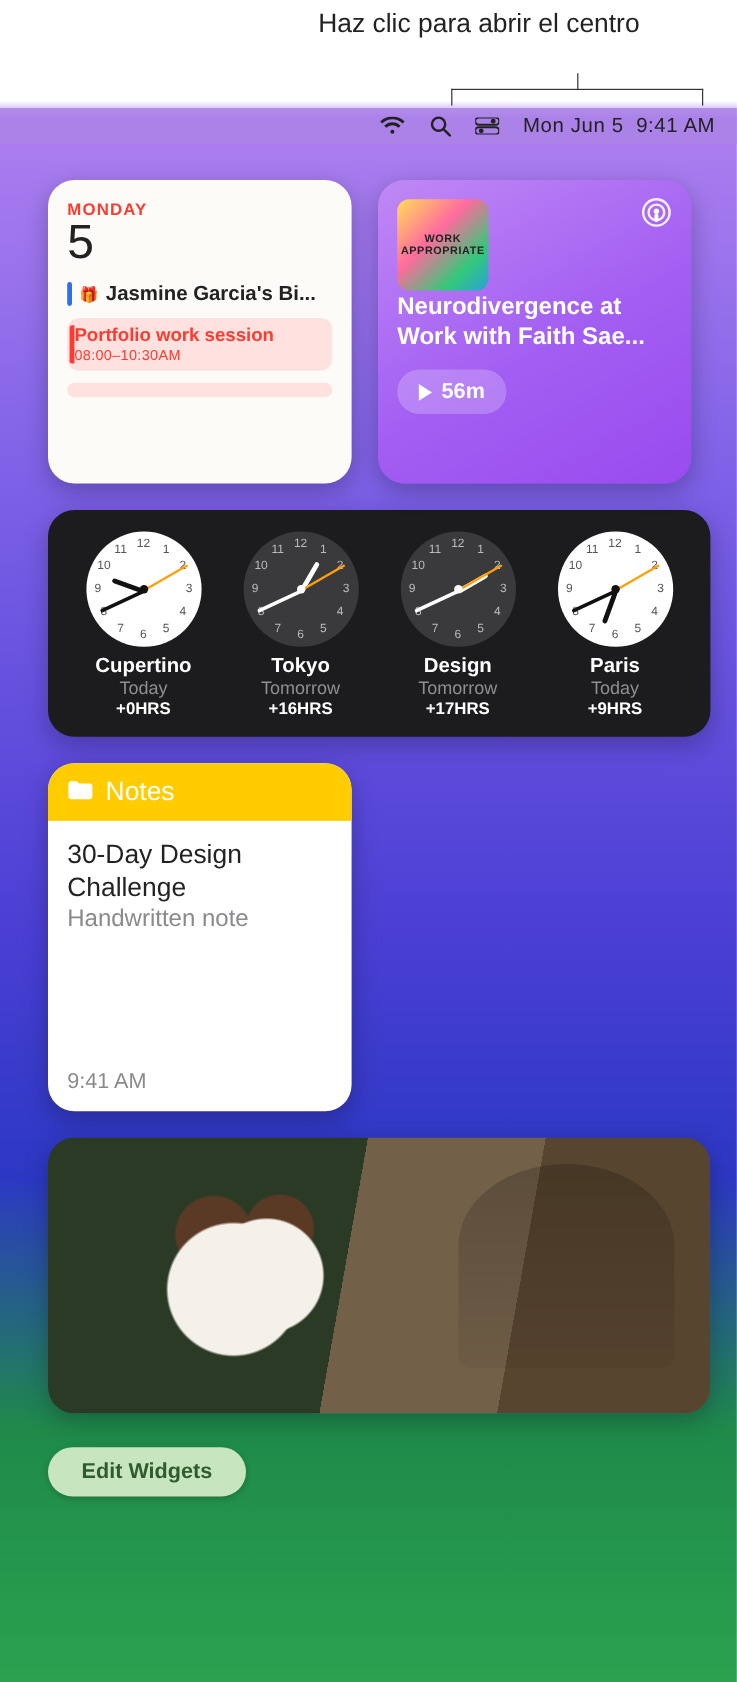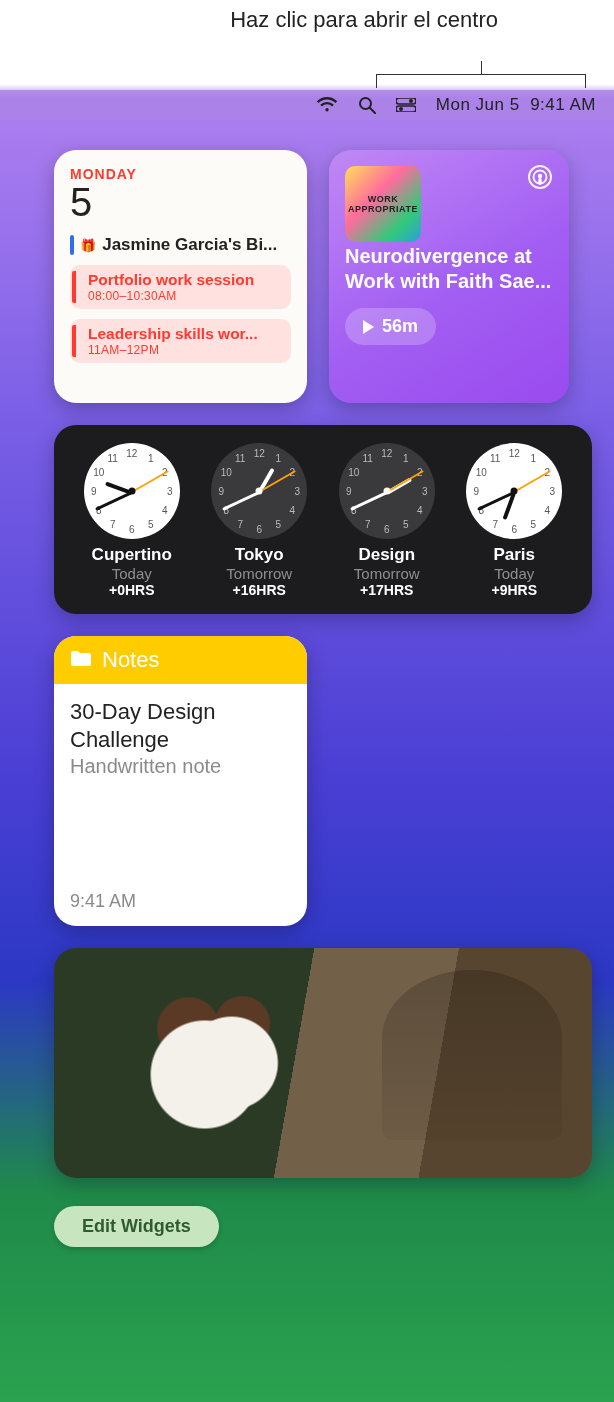--- a/index.html
+++ b/index.html
@@ -11,21 +11,21 @@
     overflow: hidden;
   }
 
   
   .annotation {
     position: absolute;
     top: 6px;
     left: 0;
     width: 614px;
     text-align: right;
-    padding-right: 116px;
+    padding-right: 81px;
     font-size: 22px;
     color: #222;
     line-height: 1.25;
   }
   .bracket {
     position: absolute;
     top: 74px;
     right: 28px;
     width: 210px;
     height: 14px;
@@ -59,21 +59,21 @@
     color: #222;
     font-size: 17px;
     font-weight: 500;
   }
   .menubar .clock { letter-spacing: .5px; }
 
   
   .widgets {
     position: absolute;
     top: 150px;
-    left: 54px;
+    left: 40px;
     right: 22px;
     display: flex;
     flex-direction: column;
     gap: 22px;
   }
   .row { display: flex; gap: 22px; }
 
   .widget {
     border-radius: 22px;
     box-shadow: 0 6px 20px rgba(0,0,0,0.25);
@@ -91,30 +91,30 @@
   .cal-row {
     display: flex; align-items: center; gap: 6px;
     font-size: 17px; color: #222; margin-top: 10px;
   }
   .cal-row .title { font-weight: 600; white-space: nowrap; overflow: hidden; text-overflow: ellipsis; }
   .cal-stripe { width: 4px; align-self: stretch; border-radius: 2px; }
   .cal-stripe.blue { background: #2e6ff0; }
   .gift { color: #ff3b30; font-size: 13px; line-height: 1; }
   .event-box {
     background: #ffe1df; border-radius: 10px; padding: 6px 8px 6px 0;
-    display: flex; gap: 12px; margin-top: 10px;
+    display: flex; gap: 0; margin-top: 10px;
   }
   .event-box .bar { width: 4px; border-radius: 2px 0 0 2px; background: #ff3b30; margin-left: 2px;}
   .event-box .txt { display: flex; flex-direction: column; }
   .event-box .title { color: #ff3b30; font-weight: 700; font-size: 15.5px; white-space: nowrap; overflow:hidden; text-overflow:ellipsis; max-width: 200px;}
   .event-box .time { color: #ff3b30; font-size: 12px; font-weight: 500; letter-spacing: .3px;}
 
   
   .podcast {
-    width: 240px;
+    width: 261px;
     height: 253px;
     background: linear-gradient(150deg, #c088f5 0%, #a25ef2 55%, #9a4bef 100%);
     padding: 16px;
     color: #fff;
     position: relative;
   }
   .podcast .art {
     width: 76px; height: 76px; border-radius: 10px;
     background: linear-gradient(135deg, #ffde59, #ff6b9d 40%, #33c97a 75%, #2aa0d8);
     display:flex; align-items:center; justify-content:center;
@@ -243,24 +243,20 @@
       <div class="event-box">
         <span class="bar"></span>
         <span class="txt">
           <span class="title">Portfolio work session</span>
           <span class="time">08:00–10:30AM</span>
         </span>
       </div>
 
       <div class="event-box">
         <span class="bar"></span>
-        <span class="txt">
-          <span class="title">Leadership skills wor...</span>
-          <span class="time">11AM–12PM</span>
-        </span>
       </div>
     </div>
 
     <div class="widget podcast">
       <div class="art">
         <span>WORK APPROPRIATE</span>
       </div>
       <span class="pod-icon">
         <svg width="26" height="26" viewBox="0 0 26 26">
             <circle cx="13" cy="13" r="11" stroke="#fff" stroke-width="2" fill="none" opacity=".9"></circle>

